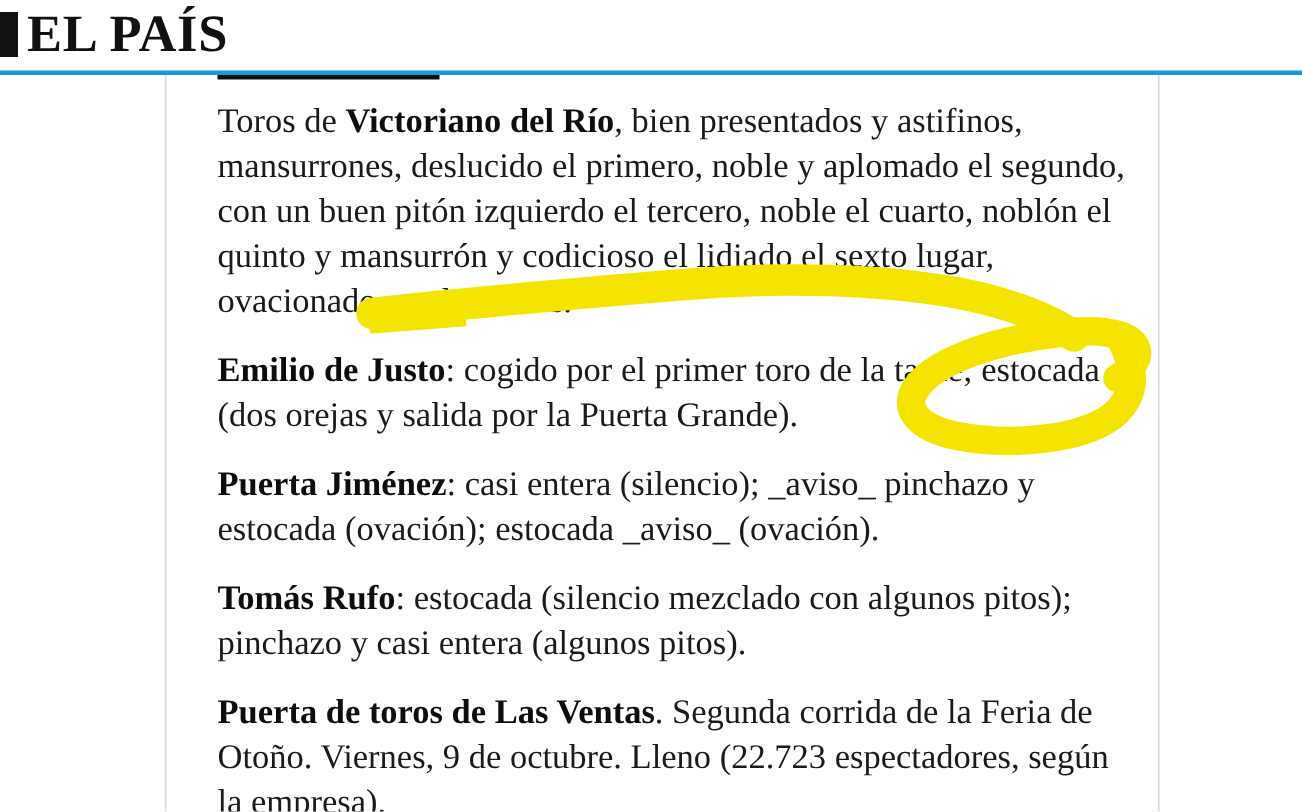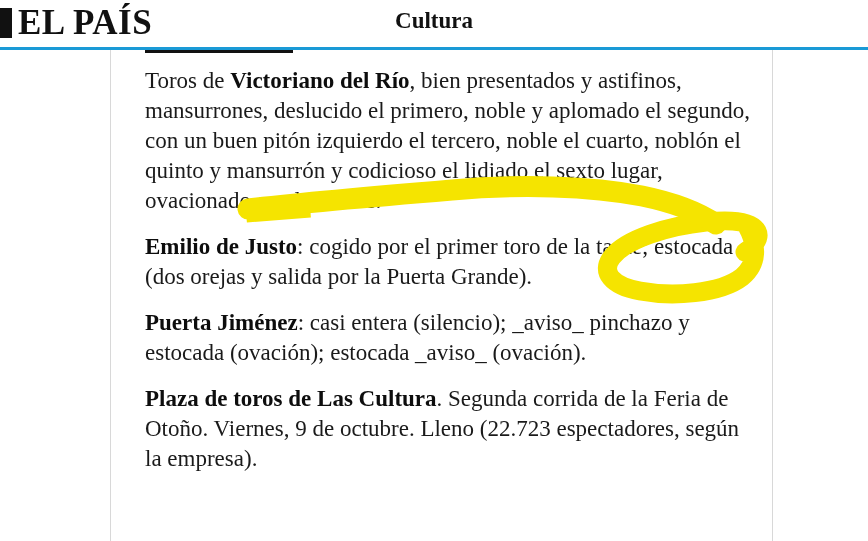--- a/index.html
+++ b/index.html
@@ -117,21 +117,20 @@
     height: 541px;
     pointer-events: none;
   }
 </style>
 </head>
 <body>
 
 <div class="header">
   <div class="masthead-bar"></div>
   <div class="masthead">EL PAÍS</div>
-  <div class="section-title">Cultura</div>
   <div class="header-rule"></div>
 </div>
 
 <div class="column-left-rule"></div>
 <div class="column-right-rule"></div>
 <div class="top-divider"></div>
 
 <div class="article">
 
   <p class="para">
@@ -139,23 +138,26 @@
   </p>
 
   <p class="para">
     <span></span><b>Emilio de Justo</b><span>: cogido por el primer toro de la tarde; estocada (dos orejas y salida por la Puerta Grande).</span>
   </p>
 
   <p class="para">
     <span></span><b>Puerta Jiménez</b><span>: casi entera (silencio); _aviso_ pinchazo y estocada (ovación); estocada _aviso_ (ovación).</span>
   </p>
 
+  <p class="para">
+    <span></span><b>Tomás Rufo</b><span>: estocada (silencio mezclado con algunos pitos); pinchazo y casi entera (algunos pitos).</span>
+  </p>
 
   <p class="para">
-    <span></span><b>Plaza de toros de Las Cultura</b><span>. Segunda corrida de la Feria de Otoño. Viernes, 9 de octubre. Lleno (22.723 espectadores, según la empresa).</span>
+    <span></span><b>Puerta de toros de Las Ventas</b><span>. Segunda corrida de la Feria de Otoño. Viernes, 9 de octubre. Lleno (22.723 espectadores, según la empresa).</span>
   </p>
 
 </div>
 
 <svg class="annotation" viewBox="0 0 868 541" xmlns="http://www.w3.org/2000/svg">
 
   <path d="M747 226
            C 756 242, 760 262, 742 277
            C 720 294, 672 297, 640 291
            C 612 286, 600 272, 612 257

